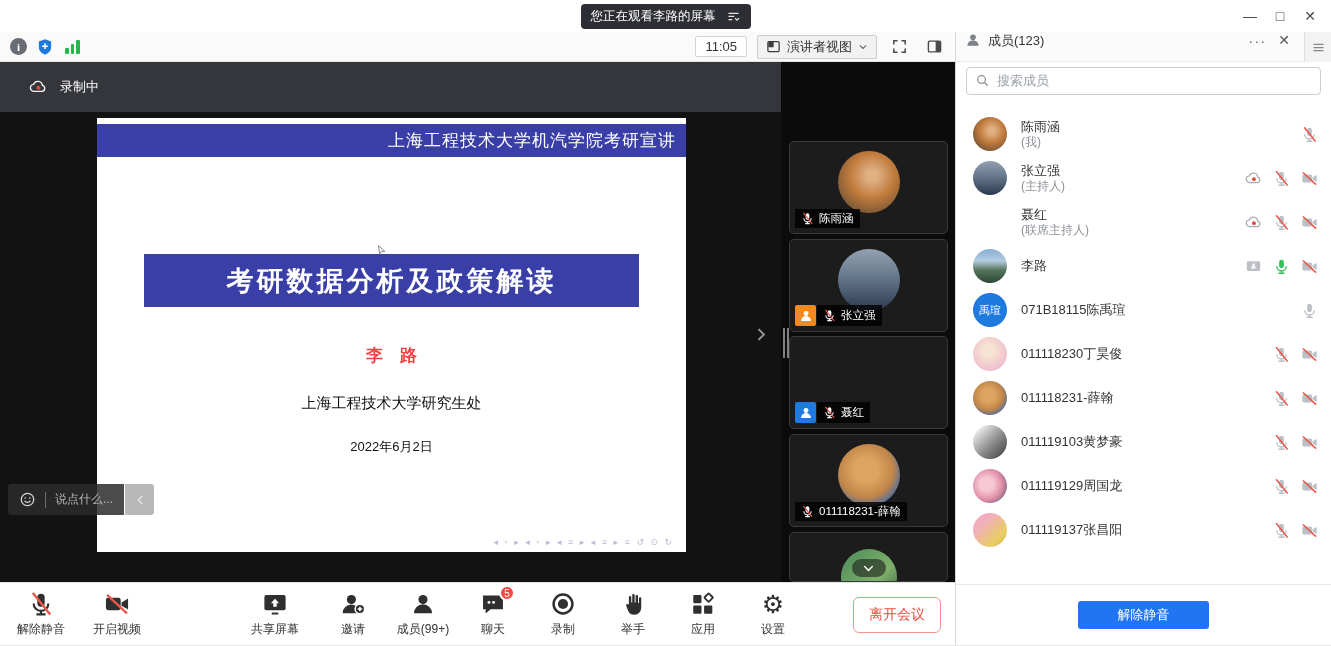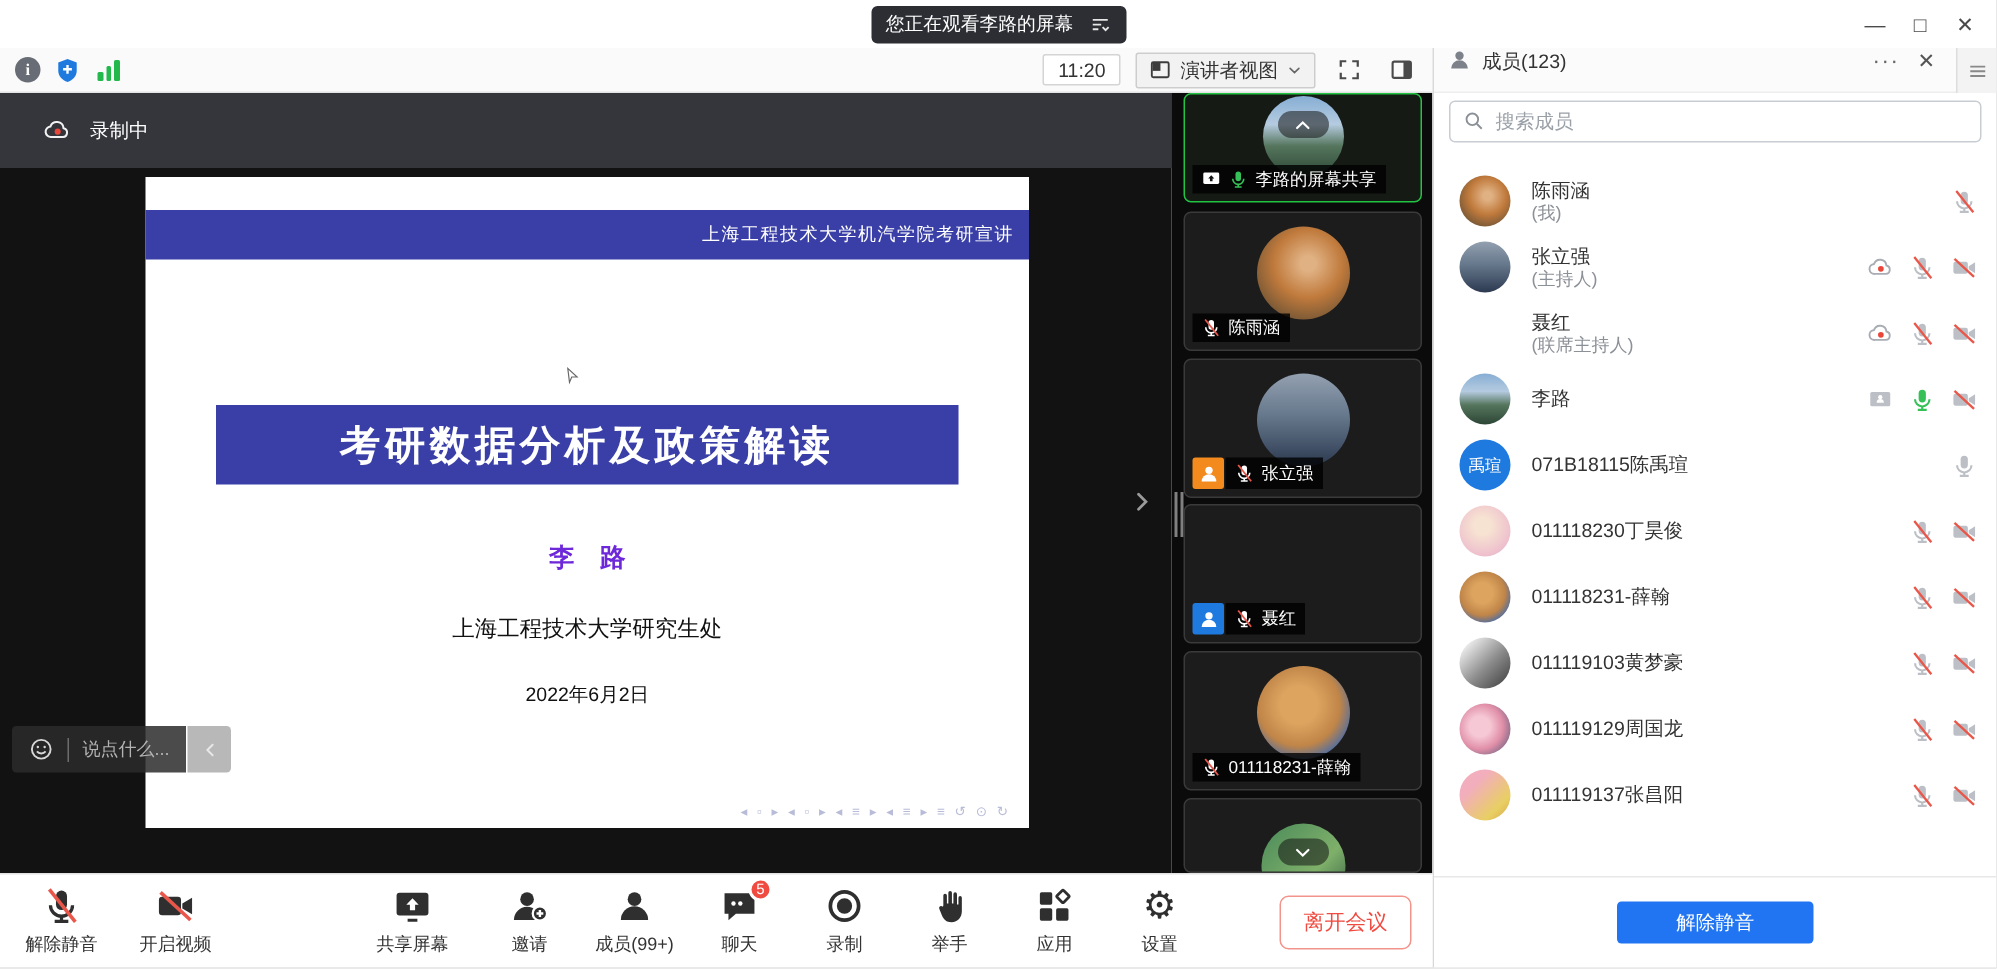--- a/index.html
+++ b/index.html
@@ -39,26 +39,26 @@
   .sqbtn span { width:17px; height:17px; display:block; }
 
   
   #main { position:absolute; left:0; top:62px; width:781px; height:520px; background:#121212; }
   #recbar { position:absolute; left:0; top:0; width:781px; height:50px; background:#34363c;
             display:flex; align-items:center; padding-left:27px; gap:11px; }
   #recbar .cic { width:22px; height:18px; color:#f2f2f2; }
   #recbar .rtxt { color:#fff; font-size:13px; }
 
   #slide { position:absolute; left:97px; top:56px; width:589px; height:434px; background:#ffffff; }
-  .s-top { margin-top:22px; height:33px; background:#393fa6; color:#fff; font-size:12px;
+  .s-top { margin-top:6px; height:33px; background:#393fa6; color:#fff; font-size:17px;
            text-align:right; line-height:33px; padding-right:10px; letter-spacing:1px; }
   .s-titlebox { width:84%; height:53px; margin:97px auto 0; background:#393fa6; color:#fff;
                 display:flex; align-items:center; justify-content:center; font-size:27px;
                 font-weight:bold; letter-spacing:3px; font-family:"Liberation Serif","DejaVu Serif",serif; }
-  .s-author { margin-top:37px; text-align:center; font-size:17px; color:#6d28d9; font-weight:bold;
+  .s-author { margin-top:37px; text-align:center; font-size:17px; color:#ef4444; font-weight:bold;
               font-family:"Liberation Serif","DejaVu Serif",serif; }
   .s-org { margin-top:27px; text-align:center; font-size:15px; color:#111;
            font-family:"Liberation Serif","DejaVu Serif",serif; }
   .s-date { margin-top:25px; text-align:center; font-size:13px; color:#111; }
   .s-nav { position:absolute; right:12px; bottom:5px; color:#b9bcd8; font-size:9px; letter-spacing:2px; }
   .s-cursor { position:absolute; left:278px; top:126px; width:13px; height:13px; }
 
   .chatov { position:absolute; left:8px; top:422px; height:31px; display:flex; }
   .chatseg { background:rgba(43,43,43,0.85); border-radius:3px 0 0 3px; display:flex; align-items:center;
              gap:9px; padding:0 11px; }
@@ -186,21 +186,21 @@
           <path d="M12 1.8l8.2 3v7.2c0 5.1-3.5 8.5-8.2 10.2C7.3 20.5 3.8 17.1 3.8 12V4.8z" fill="#1f7ae0"></path>
           <path d="M12 7v7.8M8.1 10.9h7.8" stroke="#fff" stroke-width="2.1" fill="none"></path>
         </svg>
       </span>
     <span class="sigbars">
       <i style="height:6px"></i>
         <i style="height:10px"></i>
         <i style="height:14px"></i>
     </span>
     <span class="sp"></span>
-    <span class="timebox">11:20</span>
+    <span class="timebox">11:05</span>
     <span class="viewbtn">
       <span class="vic">
           <svg viewBox="0 0 24 24">
             <rect x="3" y="4" width="18" height="16" rx="1.6" fill="none" stroke="currentColor" stroke-width="2"></rect>
             <rect x="3.8" y="4.8" width="8.4" height="8.4" fill="currentColor"></rect>
           </svg>
         </span>
       <span>演讲者视图</span>
       <span class="car">
           <svg viewBox="0 0 24 24" fill="none" stroke="currentColor" stroke-width="2.6" stroke-linecap="round">
@@ -275,48 +275,20 @@
     <span class="expand">
         <svg viewBox="0 0 24 24" fill="none" stroke="currentColor" stroke-width="2.6" stroke-linecap="round">
           <path d="M8.5 5l7 7-7 7"></path>
         </svg>
       </span>
   </div>
 
   <div id="strip">
     <span class="draghandle"></span>
 
-    <div class="tile active" style="top:0;height:73px;">
-      <span class="tav av-mountain" style="width:54px;height:54px;top:1px;"></span>
-      <div class="scrollpill" style="top:11px;">
-          <span>
-            <svg viewBox="0 0 24 24" fill="none" stroke="currentColor" stroke-width="2.6" stroke-linecap="round">
-              <path d="M5 15.5l7-7 7 7"></path>
-            </svg>
-          </span>
-        </div>
-      <div class="tlabel">
-        <div class="tlmain">
-          <span class="lic" style="color:#fff">
-              <svg viewBox="0 0 24 24">
-                <rect x="2.2" y="3.8" width="19.6" height="14" rx="1.8" fill="currentColor"></rect>
-                <path d="M10.4 14.6v-3.4H8.2L12 7.2l3.8 4h-2.2v3.4z" fill="#111"></path>
-              </svg>
-            </span>
-          <span class="lic c-green">
-              <svg viewBox="0 0 24 24">
-                <rect x="8.6" y="2.5" width="6.8" height="12" rx="3.4" fill="currentColor"></rect>
-                <path d="M5.2 11.5a6.8 6.8 0 0 0 13.6 0" fill="none" stroke="currentColor" stroke-width="2"></path>
-                <path d="M12 18.3v3.2M7.8 21.5h8.4" fill="none" stroke="currentColor" stroke-width="2"></path>
-              </svg>
-            </span>
-          <span>李路的屏幕共享</span>
-        </div>
-      </div>
-    </div>
 
     <div class="tile" style="top:79px;height:93px;">
       <span class="tav av-chen" style="width:62px;height:62px;top:9px;"></span>
       <div class="tlabel">
         <div class="tlmain">
           <span class="lic" style="color:#fff">
               <svg viewBox="0 0 24 24">
                 <rect x="8.6" y="2.5" width="6.8" height="12" rx="3.4" fill="currentColor"></rect>
                 <path d="M5.2 11.5a6.8 6.8 0 0 0 13.6 0" fill="none" stroke="currentColor" stroke-width="2"></path>
                 <path d="M12 18.3v3.2M7.8 21.5h8.4" fill="none" stroke="currentColor" stroke-width="2"></path>

